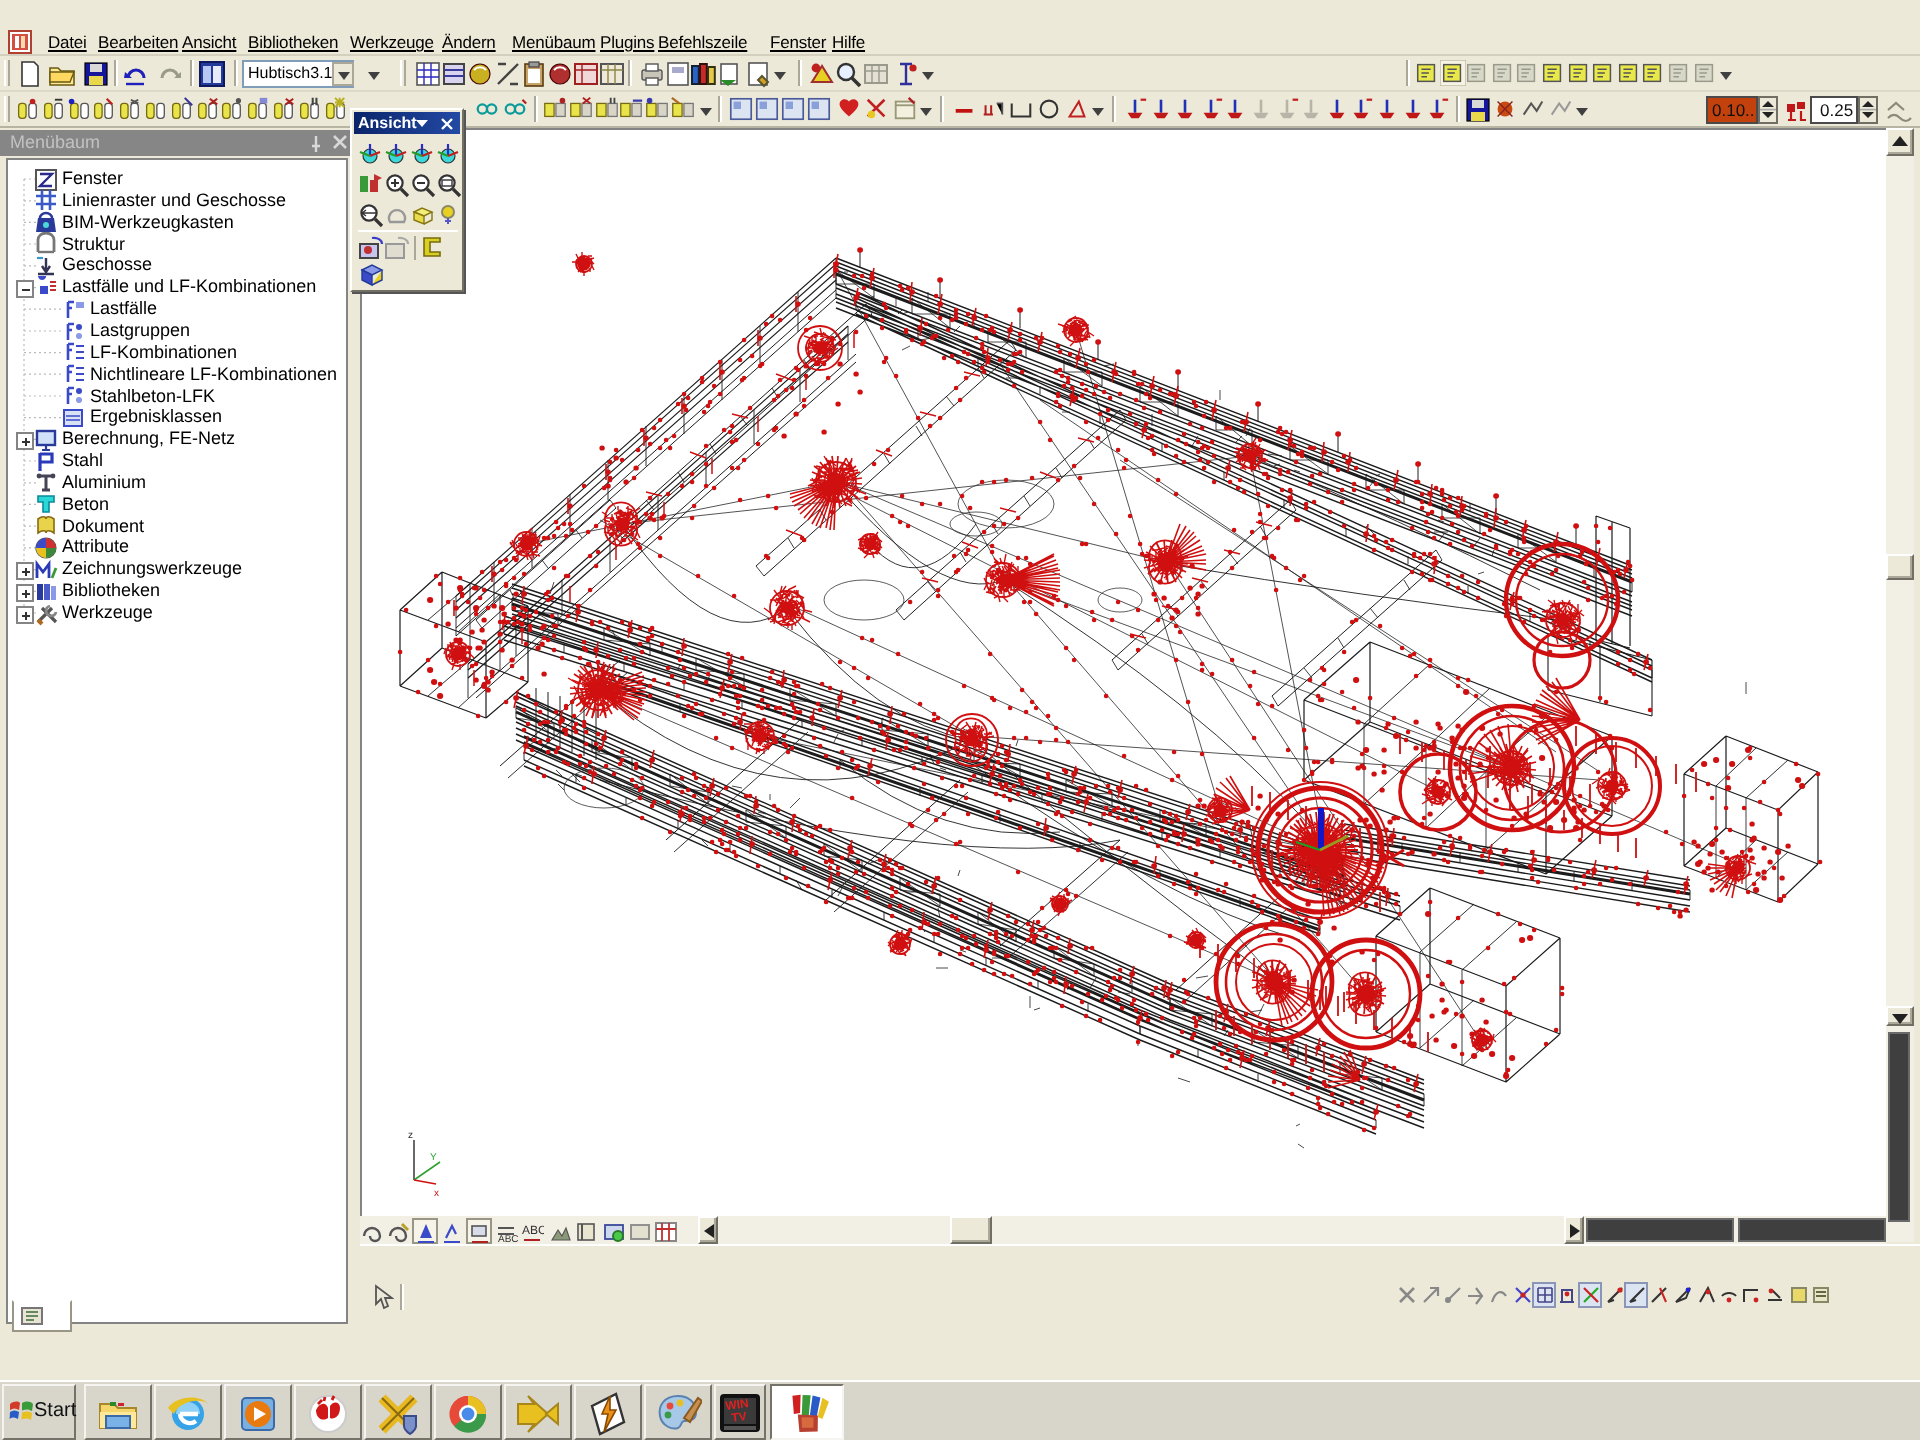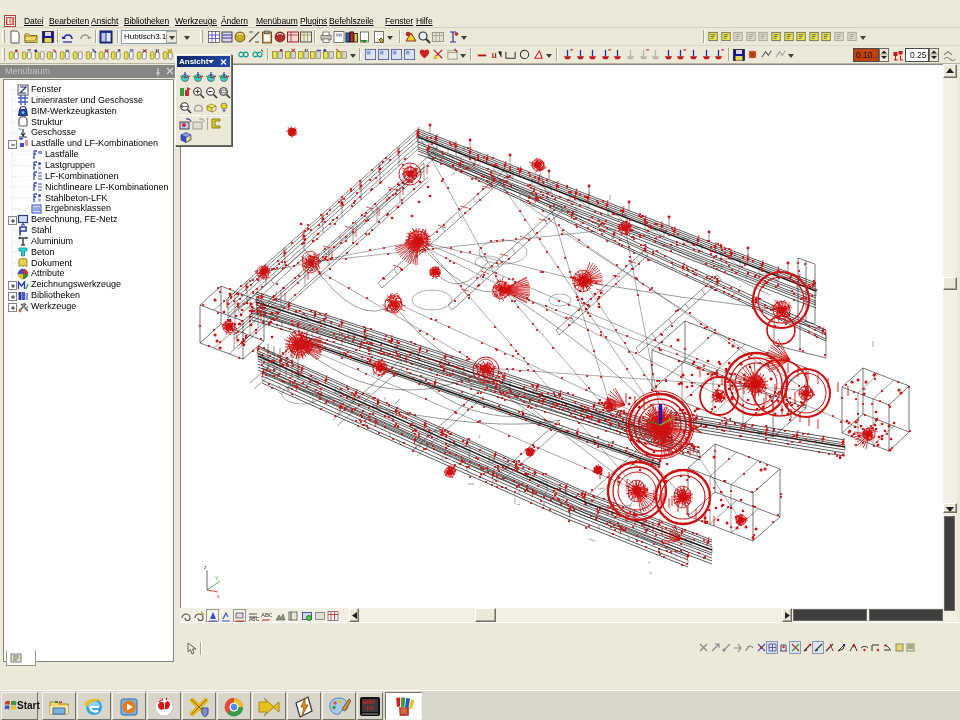--- a/index.html
+++ b/index.html
@@ -852,21 +852,21 @@
 
 
 <div id="taskbar" class="abs">
       <div class="tbtn" style="left:1px;width:37px"></div>
       <svg class="abs" style="left:4px;top:8px" width="13" height="13" viewBox="0 0 13 13">
         <path d="M1 3 C3 1.5 5 1.5 6 2.5 L5.5 6 C4 5 2.5 5 1 6z" fill="#d43a2a"></path>
         <path d="M7 2.5 C9 1.5 11 1.5 12.5 3 L12 6.5 C10.5 5.5 9 5.5 7 6.2z" fill="#3a9a3a"></path>
         <path d="M1 7 C2.5 6 4 6 5.5 7 L5 10.5 C3.5 9.5 2 9.5 0.8 10.5z" fill="#2a5ac8"></path>
         <path d="M7 7.2 C9 6.5 10.5 6.5 12 7.5 L11.5 11 C10 10 8.5 10 6.7 10.8z" fill="#e8c020"></path>
       </svg>
-      <div class="abs" style="left:17px;top:9px;font-size:10px;font-weight:bold;color:#111">Start</div>
+      <div class="abs" style="left:17px;top:9px;font-size:10px;font-weight:normal;color:#111">Start</div>
       <div class="tbtn" style="left:42px;width:34px"></div>
       <svg class="abs" style="left:47px;top:4px" width="24" height="24" viewBox="0 0 24 24">
         <path d="M3 7 h7 l2 2 h9 v10 H3z" fill="#f4d66a" stroke="#a8862a"></path>
         <path d="M3 11 h18 v8 H3z" fill="#ffe89a"></path>
         <path d="M6 13 h12 v6 H6z" fill="#7ab2e8" stroke="#3a6aa8"></path>
         <rect x="8" y="6" width="3" height="2" fill="#2a8a2a"></rect>
         <rect x="12" y="6.5" width="3" height="1.5" fill="#c23"></rect>
       </svg>
       <div class="tbtn" style="left:77px;width:34px"></div>
       <svg class="abs" style="left:82px;top:4px" width="24" height="24" viewBox="0 0 24 24">

